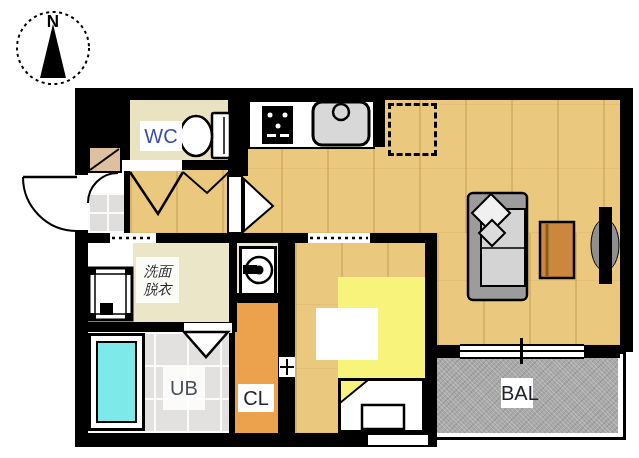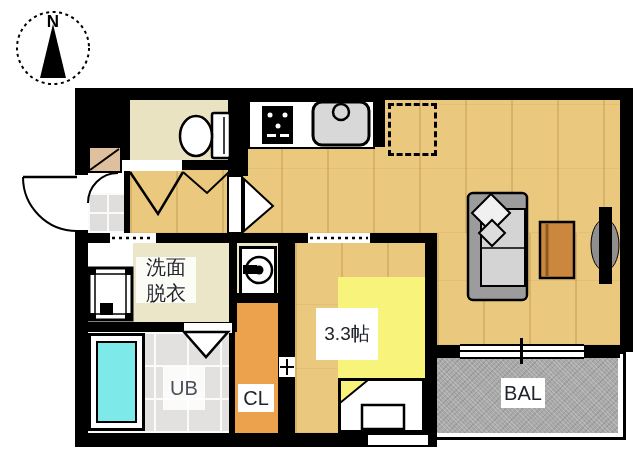--- a/index.html
+++ b/index.html
@@ -180,36 +180,38 @@
       <ellipse cx="605" cy="245" rx="14" ry="26" fill="#8f8f8f" stroke="#000" stroke-width="1"></ellipse>
       <rect x="599" y="207" width="13" height="77" fill="#000"></rect>
     </g>
 
     <g>
       <polygon points="340,380 368,380 340,403" fill="#f8f37b" stroke="#000" stroke-width="2"></polygon>
       <rect x="362" y="405" width="42" height="24" fill="#fff" stroke="#000" stroke-width="2.5"></rect>
     </g>
   </svg>
 
-
-
-  <div class="lbl" style="left:136px;top:257px;width:60px;height:46px;font-size:20px;background:rgba(255,255,255,.85);">
+  <div class="lbl" style="left:140px;top:121px;width:42px;height:30px;font-size:20px;color:#3b4fa0;">
+    <span>WC</span>
+  </div>
+
+
+  <div class="lbl" style="left:136px;top:257px;width:43px;height:46px;font-size:14px;background:rgba(255,255,255,.85);font-style:italic;">
     <span>洗面</span>
     <span>脱衣</span>
   </div>
 
   <div class="lbl" style="left:163px;top:366px;width:42px;height:44px;font-size:20px;background:rgba(255,255,255,.85);color:#4a4f5c;">
     <span>UB</span>
   </div>
 
   <div class="lbl" style="left:238px;top:384px;width:36px;height:28px;font-size:20px;">
     <span>CL</span>
   </div>
 
   <div class="lbl" style="left:316px;top:308px;width:62px;height:52px;font-size:19px;">
-    <span>3.3帖</span>
-  </div>
-
-  <div class="lbl" style="left:501px;top:378px;width:44px;height:30px;font-size:20px;">
+  </div>
+
+  <div class="lbl" style="left:501px;top:378px;width:32px;height:30px;font-size:20px;">
     <span>BAL</span>
   </div>
 
 </div>
 
 </body></html>

